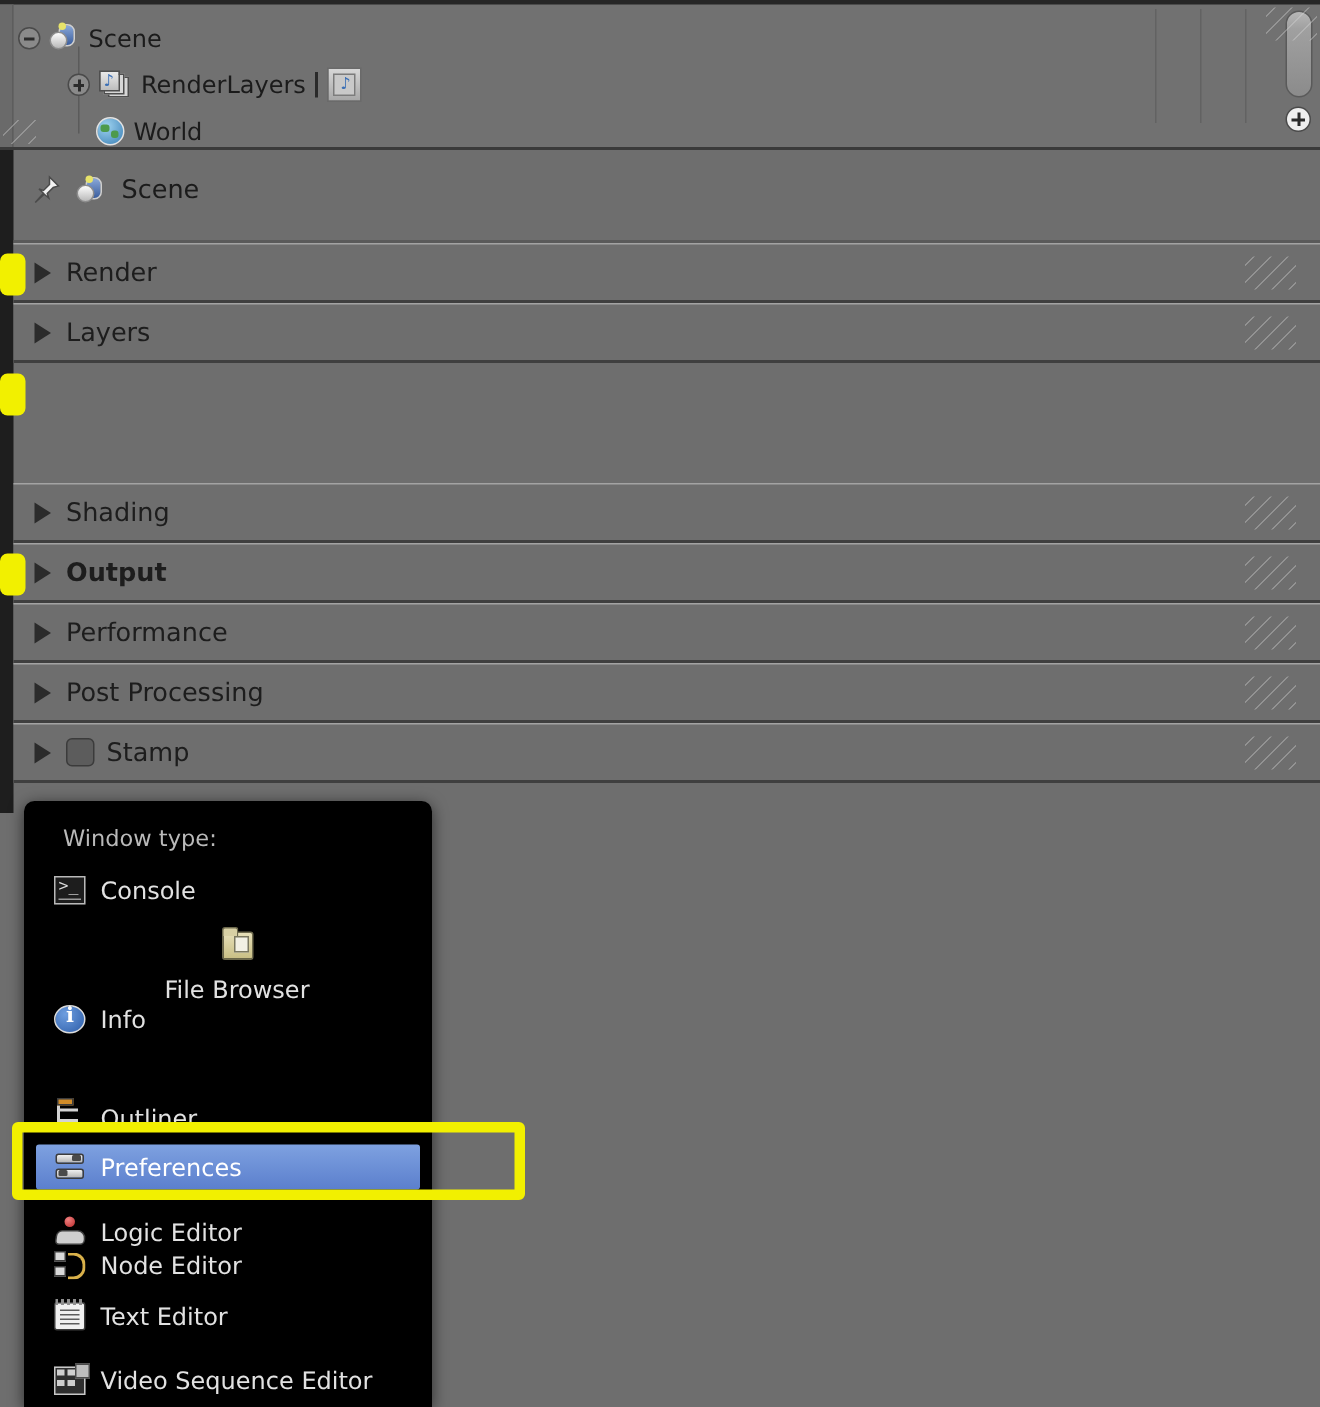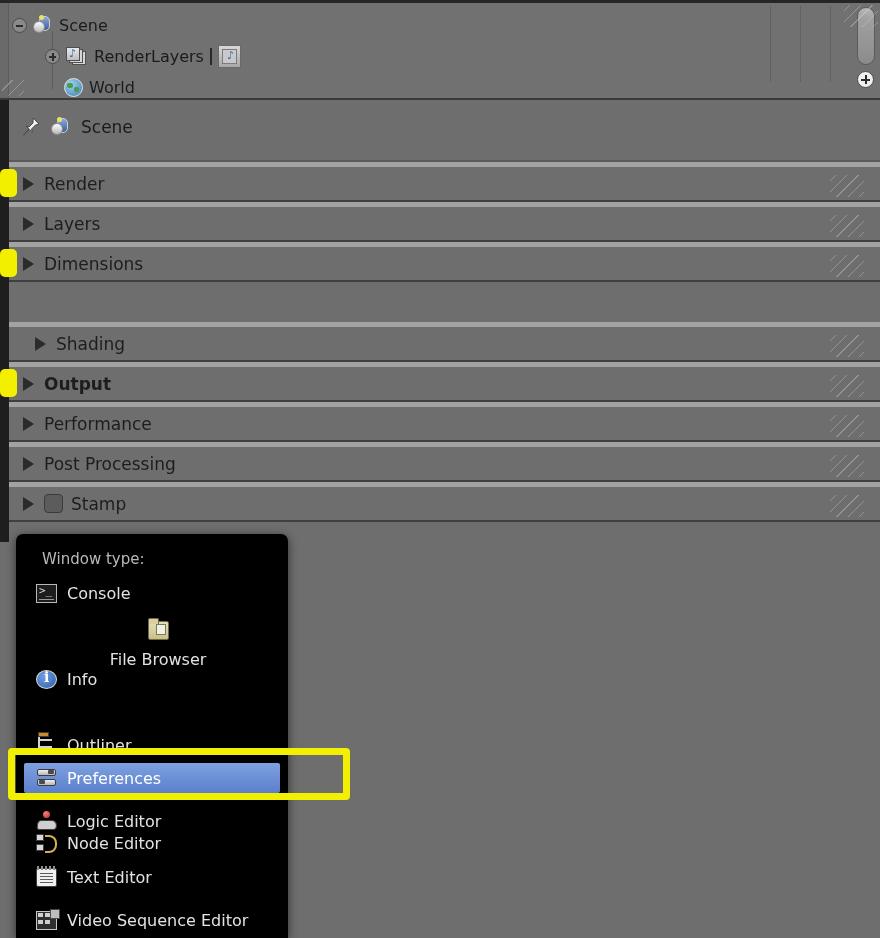--- a/index.html
+++ b/index.html
@@ -163,21 +163,21 @@
 
   
   #panels { position: absolute; left: 0; top: 162px; width: 880px; height: 380px; }
   #panels-left-edge {
     position: absolute; left: 0; top: 0; width: 9px; height: 100%;
     background: #1e1e1e;
   }
   .panel {
     position: absolute; left: 9px; width: 871px; height: 40px;
     background: #6e6e6e;
-    border-top: 5px solid #a3a3a3;
+    border-top: 1px solid #a3a3a3;
     border-bottom: 2px solid #3f3f3f;
     display: flex; align-items: center;
   }
   .panel-tri {
     margin-left: 14px; margin-right: 10px;
     width: 0; height: 0; flex: 0 0 auto;
     border-left: 11px solid #2b2b2b;
     border-top: 7px solid transparent;
     border-bottom: 7px solid transparent;
   }
@@ -439,26 +439,21 @@
     <div class="panel" style="top:0px;">
       <span class="panel-tri"></span>
       <span class="panel-label">Render</span>
       <span class="grip"></span>
     </div>
     <div class="panel" style="top:40px;">
       <span class="panel-tri"></span>
       <span class="panel-label">Layers</span>
       <span class="grip"></span>
     </div>
-    <div class="panel" style="top:80px;">
-      <span class="panel-tri"></span>
-      <span class="panel-label">Dimensions</span>
-      <span class="grip"></span>
-    </div>
-    <div class="panel" style="top:160px;padding-left:12px;">
+    <div class="panel" style="top:160px;">
       <span class="panel-tri"></span>
       <span class="panel-label">Shading</span>
       <span class="grip"></span>
     </div>
     <div class="panel" style="top:200px;font-weight:bold;">
       <span class="panel-tri"></span>
       <span class="panel-label">Output</span>
       <span class="grip"></span>
     </div>
     <div class="panel" style="top:240px;">

